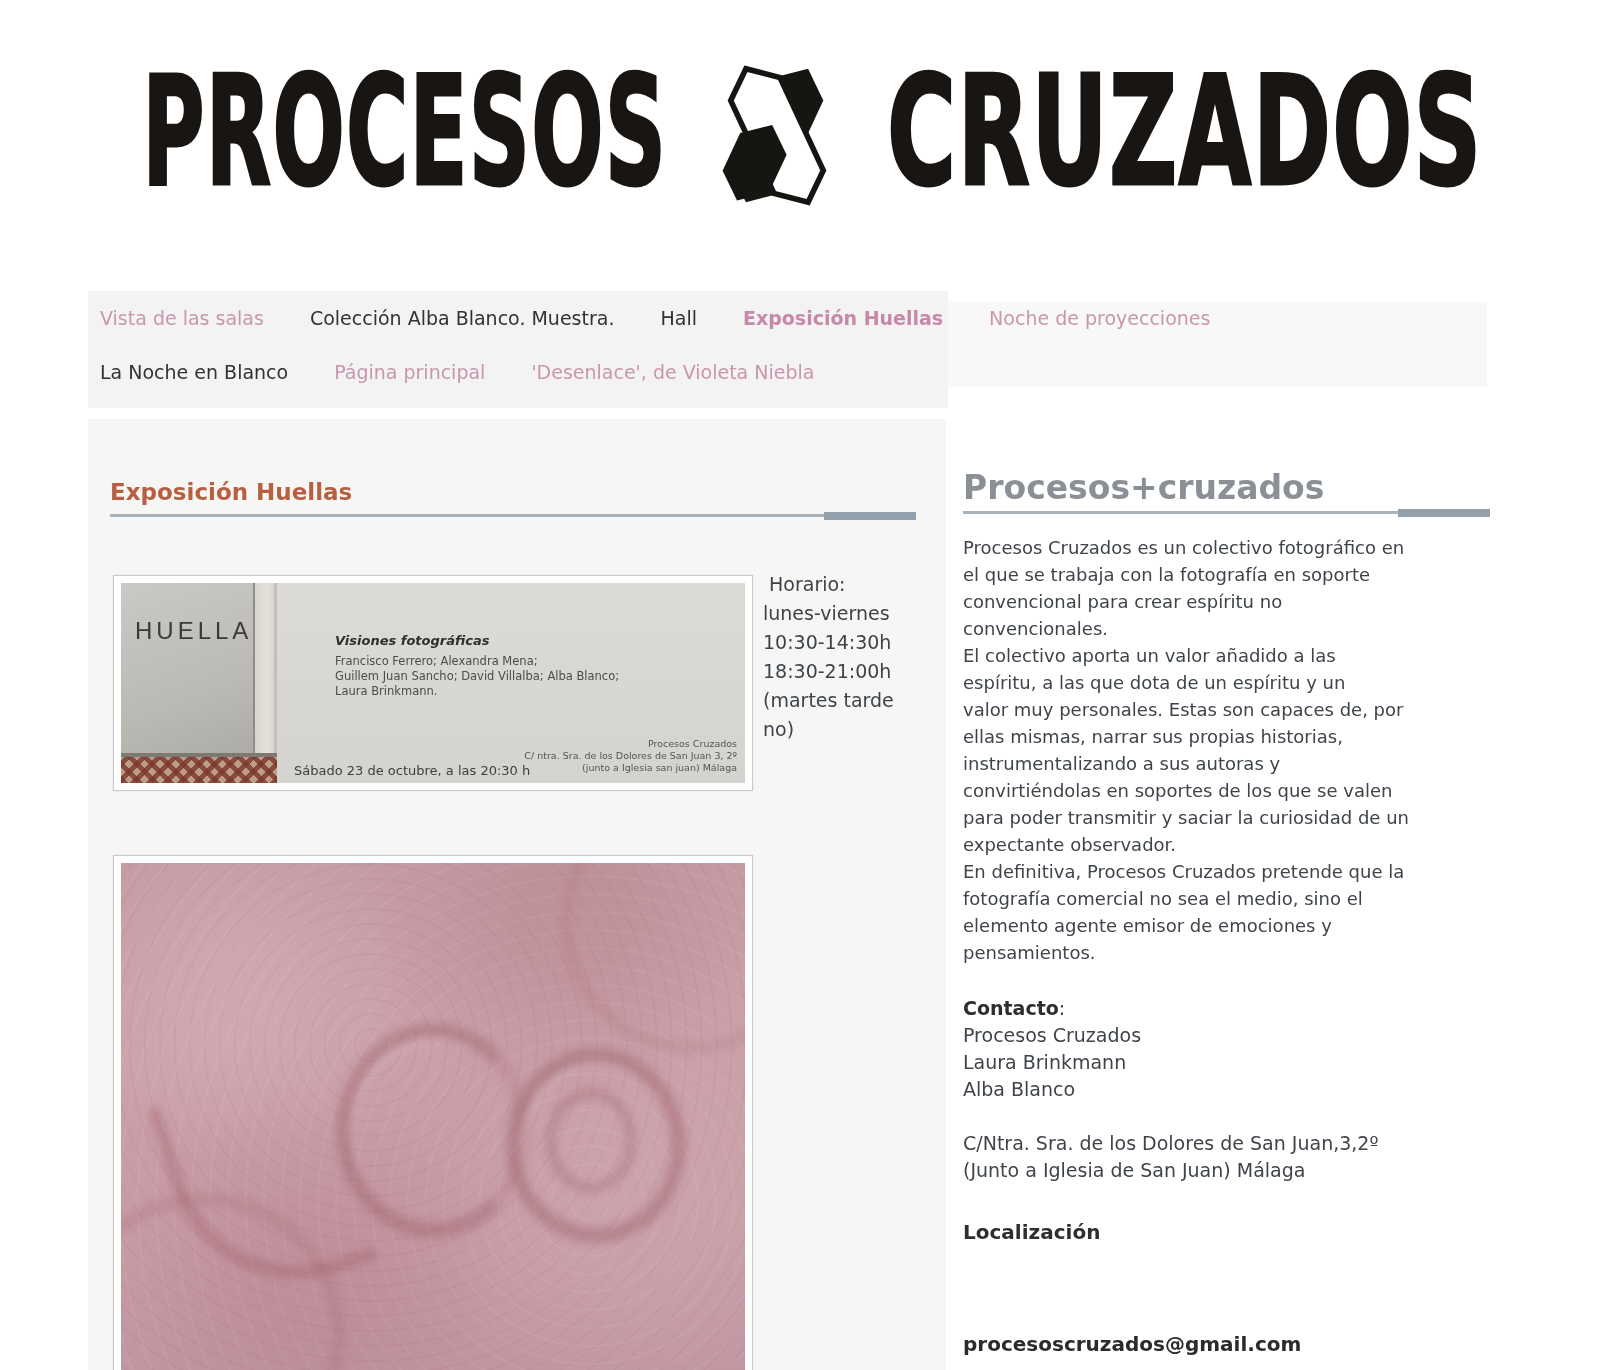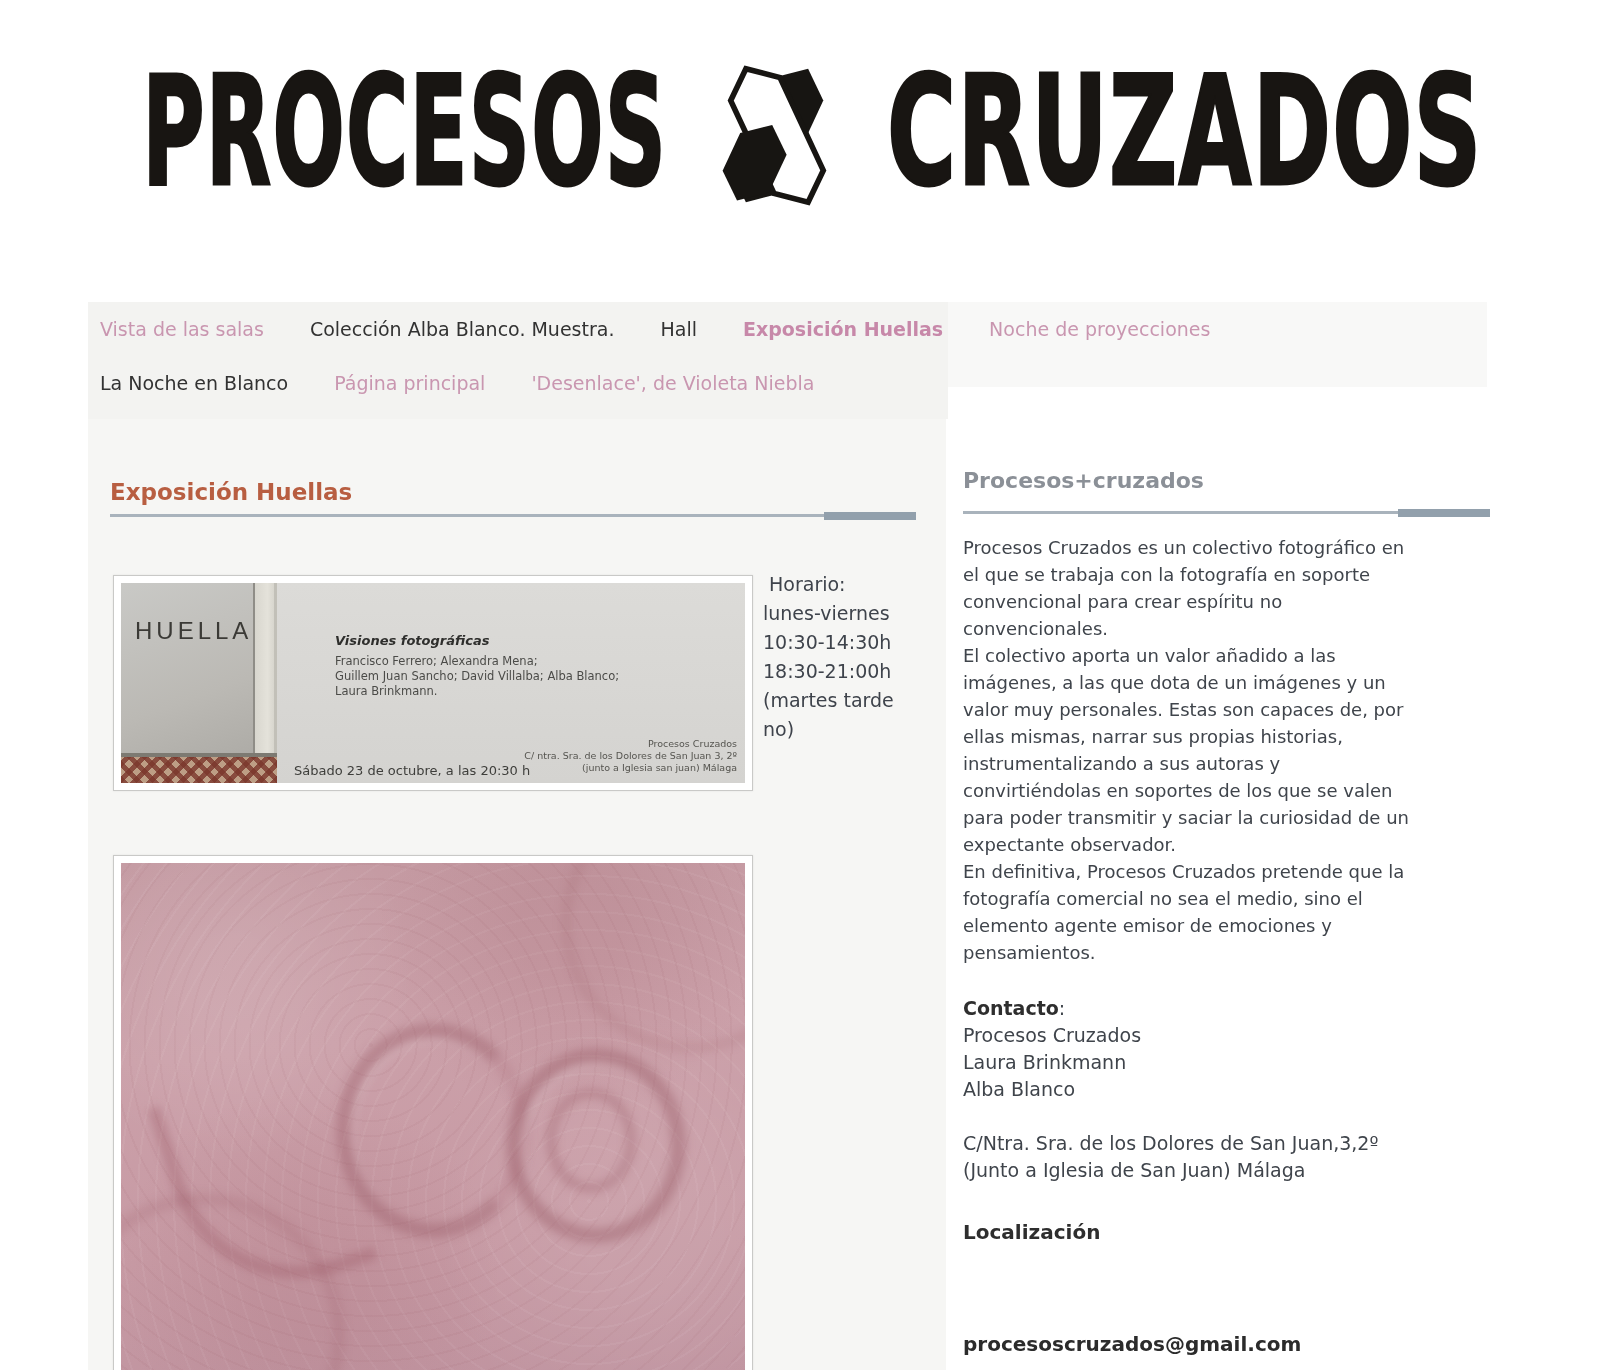--- a/index.html
+++ b/index.html
@@ -12,21 +12,21 @@
   .logo-word{position:relative;height:172px;}
   .logo-word span{position:absolute;top:0;line-height:172px;font-weight:700;color:#181512;
         font-size:152px;letter-spacing:2px;-webkit-text-stroke:3px #181512;white-space:nowrap;}
   .logo-left-box{width:486px;}
   .logo-left-box span{right:0;transform:scaleX(0.56);transform-origin:right center;}
   .logo-right-box{width:532px;}
   .logo-right-box span{left:0;transform:scaleX(0.62);transform-origin:left center;}
   .logo-icon{margin:0 30px;flex:0 0 auto;}
 
   
-  .band-left{position:absolute;left:88px;top:302px;width:860px;height:117px;background:#f3f3f1;}
+  .band-left{position:absolute;left:88px;top:291px;width:860px;height:117px;background:#f3f3f1;}
   .band-right{position:absolute;left:948px;top:302px;width:539px;height:85px;background:#f8f8f7;}
   .nav-row{position:absolute;left:12px;display:flex;gap:46px;height:34px;align-items:center;
            font-size:19px;white-space:nowrap;}
   .nav-row1{top:10px;}
   .nav-row2{top:64px;}
   .nav-link{color:#c996b0;cursor:pointer;}
   .nav-plain{color:#323232;}
   .nav-active{color:#c788a9;font-weight:700;}
 
   
@@ -82,21 +82,21 @@
         border-right-color:rgba(148,82,94,0.12);box-shadow:inset 3px 3px 2px rgba(255,255,255,0.25);}
   .swirl-o{left:385px;top:185px;width:150px;height:165px;border:15px solid rgba(148,82,94,0.36);
         box-shadow:inset 3px 3px 2px rgba(255,255,255,0.25);}
   .swirl-o-inner{left:425px;top:225px;width:70px;height:85px;border:10px solid rgba(148,82,94,0.28);}
   .swirl-j{left:55px;top:215px;width:160px;height:200px;border:0;border-left:13px solid rgba(148,82,94,0.30);
         border-bottom:13px solid rgba(148,82,94,0.30);border-radius:0 0 0 130px;transform:rotate(-18deg);}
   .swirl-faint1{left:-60px;top:330px;width:260px;height:260px;border:12px solid rgba(148,82,94,0.16);}
   .swirl-faint2{left:440px;top:-70px;width:240px;height:240px;border:10px solid rgba(148,82,94,0.14);}
 
   
-  .side-heading{position:absolute;left:963px;top:468px;font-size:22px;font-weight:700;color:#8b9097;}
+  .side-heading{position:absolute;left:963px;top:468px;font-size:33px;font-weight:700;color:#8b9097;}
   .side-about{position:absolute;left:963px;top:534px;font-size:18px;line-height:27px;color:#3f444b;}
   .side-about div{white-space:pre;}
   .side-contact{position:absolute;left:963px;top:995px;font-size:19px;line-height:27px;color:#3f444b;}
   .side-contact .lbl{font-weight:700;color:#2e2e2e;}
   .side-address{position:absolute;left:963px;top:1130px;font-size:19px;line-height:27px;color:#3f444b;}
   .side-loc{position:absolute;left:963px;top:1220px;font-size:20px;font-weight:700;color:#2e2e2e;}
   .side-email{position:absolute;left:963px;top:1332px;font-size:20px;font-weight:700;color:#2b2b2b;}
 </style>
 </head>
 <body>
@@ -199,21 +199,21 @@
     <span class="line"></span>
     <span class="endblock"></span>
   </div>
 
   <div class="side-about">
       <div>Procesos Cruzados es un colectivo fotográfico en</div>
       <div>el que se trabaja con la fotografía en soporte</div>
       <div>convencional para crear espíritu no</div>
       <div>convencionales.</div>
       <div>El colectivo aporta un valor añadido a las</div>
-      <div>imágenes, a las que dota de un imágenes y un</div>
+      <div>espíritu, a las que dota de un espíritu y un</div>
       <div>valor muy personales. Estas son capaces de, por</div>
       <div>ellas mismas, narrar sus propias historias,</div>
       <div>instrumentalizando a sus autoras y</div>
       <div>convirtiéndolas en soportes de los que se valen</div>
       <div>para poder transmitir y saciar la curiosidad de un</div>
       <div>expectante observador.</div>
       <div>En definitiva, Procesos Cruzados pretende que la</div>
       <div>fotografía comercial no sea el medio, sino el</div>
       <div>elemento agente emisor de emociones y</div>
       <div>pensamientos.</div>

